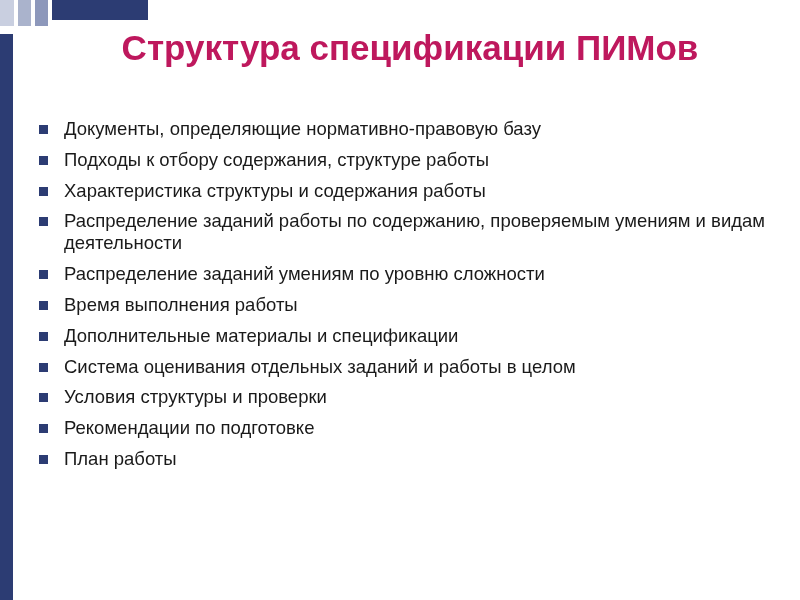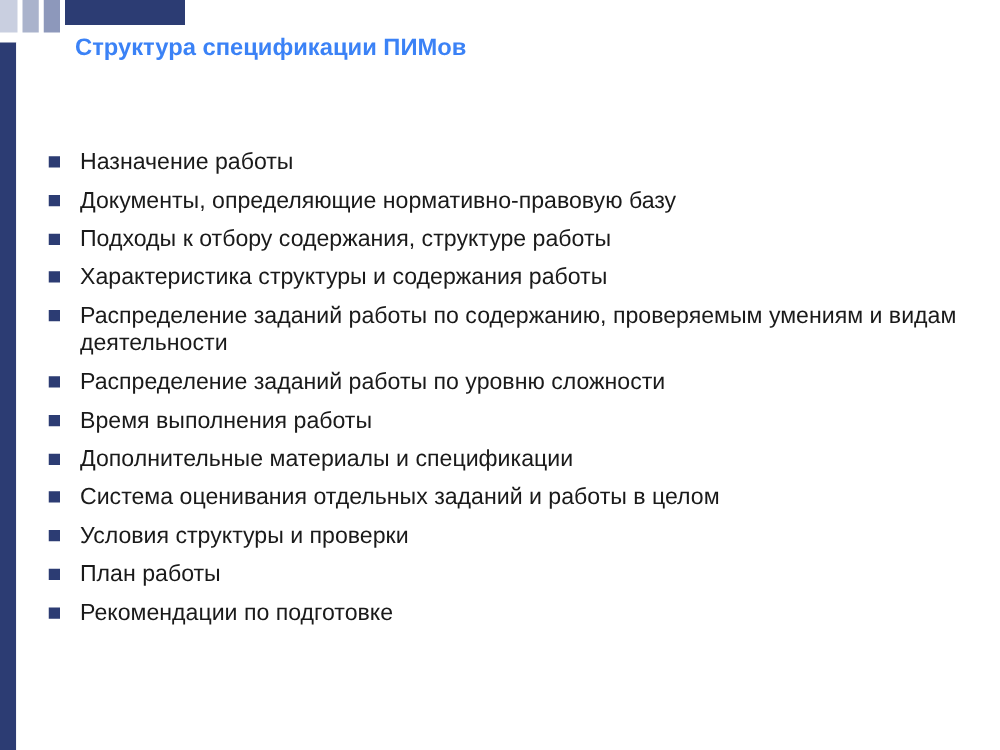--- a/index.html
+++ b/index.html
@@ -76,24 +76,24 @@
     width: 5px;
     height: 566px;
     background: #ffffff;
   }
 
   .title {
     position: absolute;
     left: 60px;
     top: 28px;
     width: 700px;
-    text-align: left;
-    font-size: 19px;
+    text-align: center;
+    font-size: 35px;
     font-weight: bold;
-    color: #3b82f6;
+    color: #be185d;
     letter-spacing: 0px;
   }
 
   .content {
     position: absolute;
     left: 34px;
     top: 118px;
     width: 740px;
   }
   ul.bullets {
@@ -135,62 +135,58 @@
 
   <div class="left-bar"></div>
   <div class="left-bar-light"></div>
 
   <div class="title">Структура спецификации ПИМов</div>
 
   <div class="content">
     <ul class="bullets">
       <li>
         <span class="marker"></span>
-        <span class="txt">Назначение работы</span>
-      </li>
-      <li>
-        <span class="marker"></span>
         <span class="txt">Документы, определяющие нормативно-правовую базу</span>
       </li>
       <li>
         <span class="marker"></span>
         <span class="txt">Подходы к отбору содержания, структуре работы</span>
       </li>
       <li>
         <span class="marker"></span>
         <span class="txt">Характеристика структуры и содержания работы</span>
       </li>
       <li>
         <span class="marker"></span>
         <span class="txt">Распределение заданий работы по содержанию, проверяемым умениям и видам деятельности</span>
       </li>
       <li>
         <span class="marker"></span>
-        <span class="txt">Распределение заданий работы по уровню сложности</span>
+        <span class="txt">Распределение заданий умениям по уровню сложности</span>
       </li>
       <li>
         <span class="marker"></span>
         <span class="txt">Время выполнения работы</span>
       </li>
       <li>
         <span class="marker"></span>
         <span class="txt">Дополнительные материалы и спецификации</span>
       </li>
       <li>
         <span class="marker"></span>
         <span class="txt">Система оценивания отдельных заданий и работы в целом</span>
       </li>
       <li>
         <span class="marker"></span>
         <span class="txt">Условия структуры и проверки</span>
       </li>
       <li>
         <span class="marker"></span>
-        <span class="txt">План работы</span>
+        <span class="txt">Рекомендации по подготовке</span>
       </li>
       <li>
         <span class="marker"></span>
-        <span class="txt">Рекомендации по подготовке</span>
+        <span class="txt">План работы</span>
       </li>
     </ul>
   </div>
 
 </div>
 
 </body></html>

